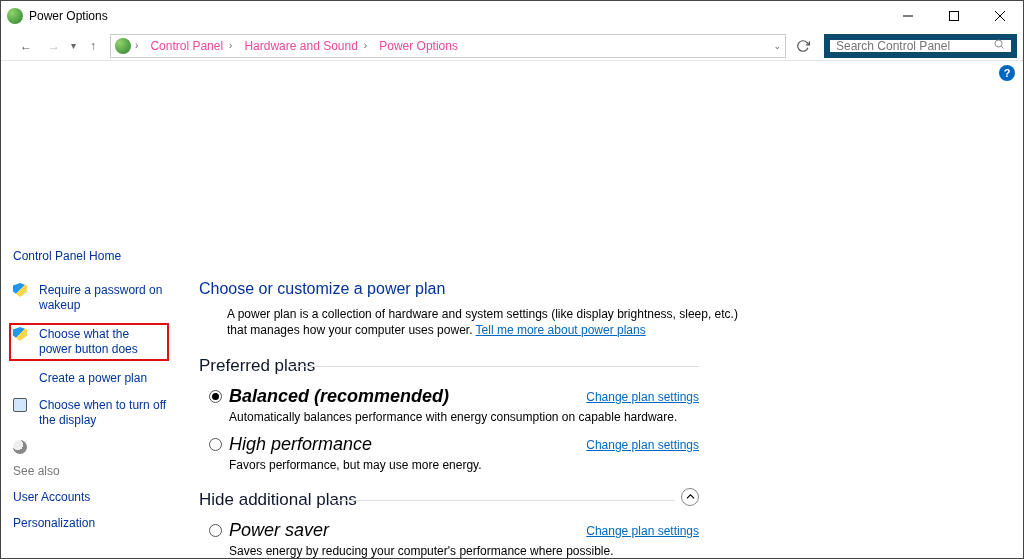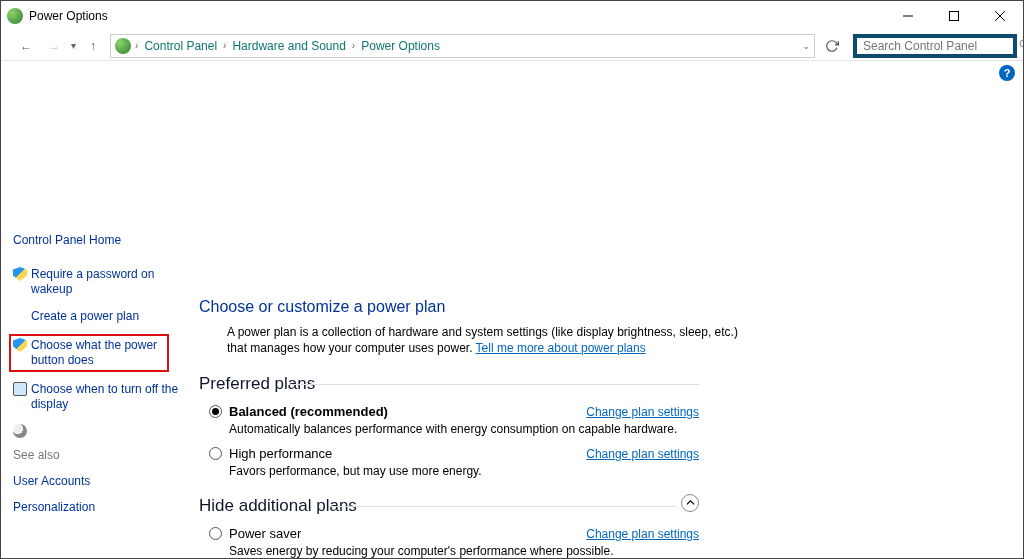--- a/index.html
+++ b/index.html
@@ -11,59 +11,59 @@
   .titlebar .app-title { font-size: 12px; }
   .titlebar .win-controls { margin-left: auto; display: flex; }
   .titlebar .win-btn { width: 46px; height: 30px; display: flex; align-items: center; justify-content: center; font-size: 14px; }
 
   .navbar { display: flex; align-items: center; height: 30px; padding: 0 6px 0 14px; gap: 6px; border-bottom: 1px solid #e5e5e5; }
   .nav-arrow, .nav-up, .nav-refresh { width: 22px; height: 22px; display: flex; align-items: center; justify-content: center; color: #555; }
   .nav-arrow.disabled { color: #bbb; }
   .nav-sep { color: #666; font-size: 10px; }
   .address { flex: 1; display: flex; align-items: center; gap: 4px; height: 24px; border: 1px solid #ccc; padding: 0 4px; }
   .address .addr-icon { width: 16px; height: 16px; background: radial-gradient(circle at 30% 30%, #8fd46b, #2e7d32); border-radius: 50%; }
-  .address .crumb { color: #0f766e; padding: 0 2px; }
+  .address .crumb { color: #ec4899; padding: 0 2px; margin-left: 6px; }
   .address .chev { color: #666; font-size: 10px; }
   .address .drop { margin-left: auto; color: #666; font-size: 9px; }
-  .search { width: 164px; height: 24px; border: 4px solid #0c4a6e; display: flex; align-items: center; padding: 0 6px; color: #888; margin-left: 4px; }
+  .search { width: 193px; height: 24px; border: 6px solid #0c4a6e; display: flex; align-items: center; padding: 0 6px; color: #888; margin-left: 4px; }
   .search input { border: none; outline: none; font-size: 12px; color: #888; flex: 1; background: transparent; }
   .search .mag { font-size: 12px; color: #888; }
 
   .help-badge { position: absolute; right: 8px; top: 64px; width: 16px; height: 16px; background: #0067c0; color: #fff; border-radius: 50%; display: flex; align-items: center; justify-content: center; font-size: 11px; font-weight: bold; }
 
   .body { display: flex; height: calc(100% - 60px); align-items: flex-end; }
   .sidebar { width: 186px; padding: 14px 0 0 12px; display: flex; flex-direction: column; }
   .sidebar a, .sidebar span.link { color: #003399; text-decoration: none; font-size: 12px; display: block; }
   .cph { font-size: 12.5px; margin-bottom: 18px; }
-  .side-item { display: flex; align-items: flex-start; gap: 4px; margin-bottom: 8px; padding: 2px 4px 2px 0; }
+  .side-item { display: flex; align-items: flex-start; gap: 12px; margin-bottom: 8px; padding: 2px 4px 2px 0; }
   .side-item .icon { width: 14px; height: 14px; flex-shrink: 0; }
   .side-item.highlight { border: 2px solid #d11; margin-left: -4px; padding: 2px 2px; width: 160px; }
   .side-item .text { line-height: 1.25; }
   .shield-icon { background: linear-gradient(135deg,#2196f3 50%,#ffd54f 50%); clip-path: polygon(50% 0,100% 18%,100% 60%,50% 100%,0 60%,0 18%); width:13px; height:15px; }
   .monitor-icon { width:13px; height:11px; border:1px solid #555; border-radius:2px; position:relative; background:#cfe8ff; }
   .moon-icon { width:12px; height:12px; border-radius:50%; background: radial-gradient(circle at 35% 35%, #eee 40%, #888 41%); }
 
-  .sidebar .bottom { margin-top: auto; padding-bottom: 34px; }
+  .sidebar .bottom { margin-top: auto; padding-bottom: 18px; }
   .see-also { color: #777; font-size: 12px; margin-bottom: 10px; }
 
   .main { flex: 1; padding: 18px 40px 0 12px; }
   .h1 { color: #003399; font-size: 16px; font-weight: 400; margin-bottom: 8px; }
   .desc { font-size: 12px; color: #000; max-width: 520px; line-height: 1.35; margin-left: 28px; }
   .desc a { color: #0067c0; text-decoration: underline; }
 
   .section { margin-top: 18px; width: 500px; }
   .section-label { font-size: 17px; color: #0f172a; position: relative; }
   .section-label::after { content: ""; position: absolute; left: 90px; right: 0; top: 50%; border-top: 1px solid #ddd; }
   .section.hide .section-label::after { left: 130px; right: 24px; }
 
   .plan { margin-top: 10px; margin-left: 10px; position: relative; }
   .plan-head { display: flex; align-items: center; }
   .radio { width: 13px; height: 13px; border: 1px solid #555; border-radius: 50%; margin-right: 7px; display: inline-flex; align-items: center; justify-content: center; flex-shrink: 0; }
   .radio.sel::after { content: ""; width: 7px; height: 7px; background: #000; border-radius: 50%; }
-  .plan-name { font-size: 13px; }
+  .plan-name { font-size: 18px; font-style: italic; }
   .plan-name.bold { font-weight: 600; }
   .plan-link { margin-left: auto; color: #0067c0; font-size: 12px; }
   .plan-desc { margin-left: 20px; margin-top: 3px; font-size: 12px; color: #000; }
 
   .collapse-btn { position: absolute; right: 0; top: -2px; width: 18px; height: 18px; border: 1px solid #888; border-radius: 50%; display: flex; align-items: center; justify-content: center; font-size: 11px; }
 </style>
 </head>
 <body>
 
 <div class="titlebar">
@@ -126,28 +126,28 @@
 <div class="body">
 
   <div class="sidebar">
     <a class="cph">Control Panel Home</a>
 
     <div class="side-item">
       <div class="icon shield-icon"></div>
       <span class="link text">Require a password on wakeup</span>
     </div>
 
-    <div class="side-item">
-      <div class="icon"></div>
-      <span class="link text">Create a power plan</span>
-    </div>
-
     <div class="side-item highlight">
       <div class="icon shield-icon"></div>
       <span class="link text">Choose what the power button does</span>
+    </div>
+
+    <div class="side-item">
+      <div class="icon"></div>
+      <span class="link text">Create a power plan</span>
     </div>
 
     <div class="side-item">
       <div class="icon monitor-icon"></div>
       <span class="link text">Choose when to turn off the display</span>
     </div>
 
     <div class="side-item">
       <div class="icon moon-icon"></div>
     </div>

